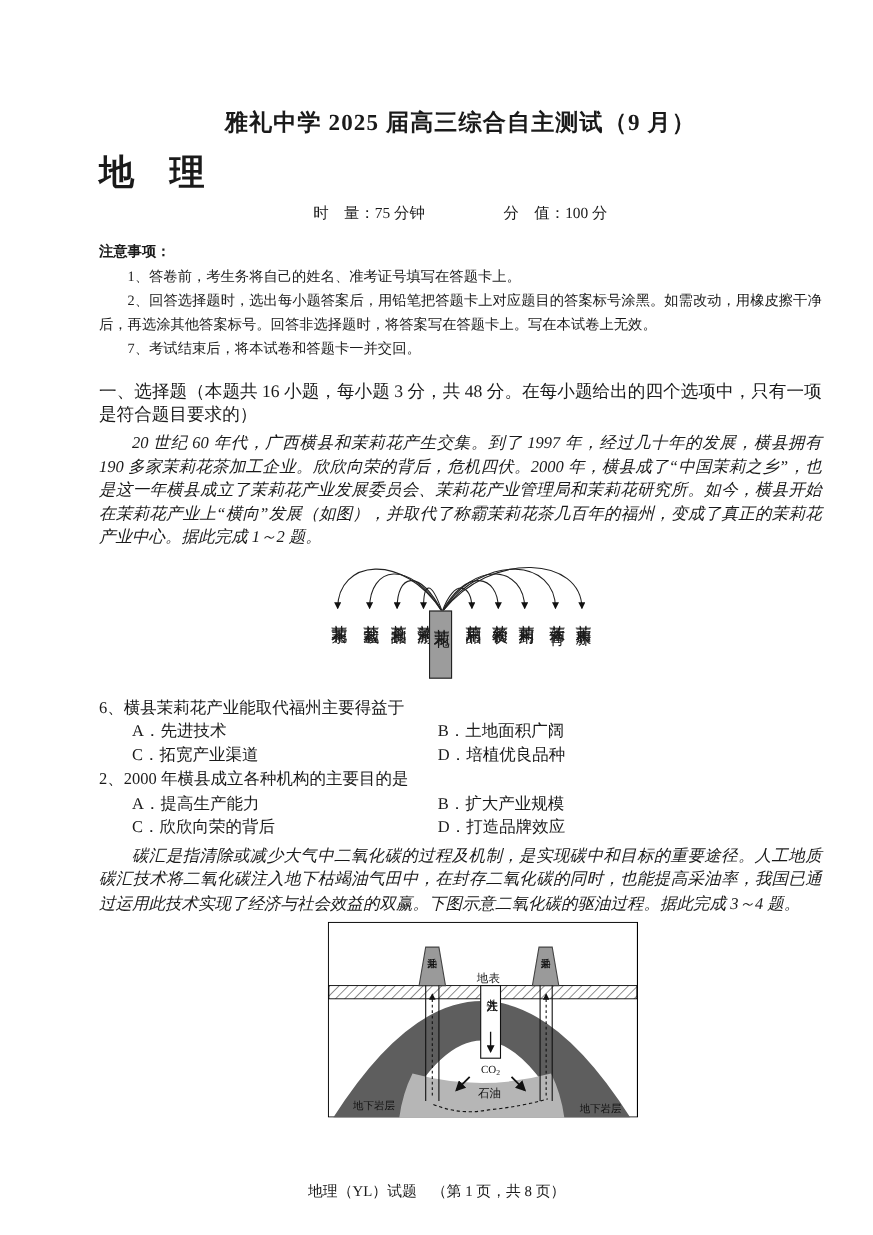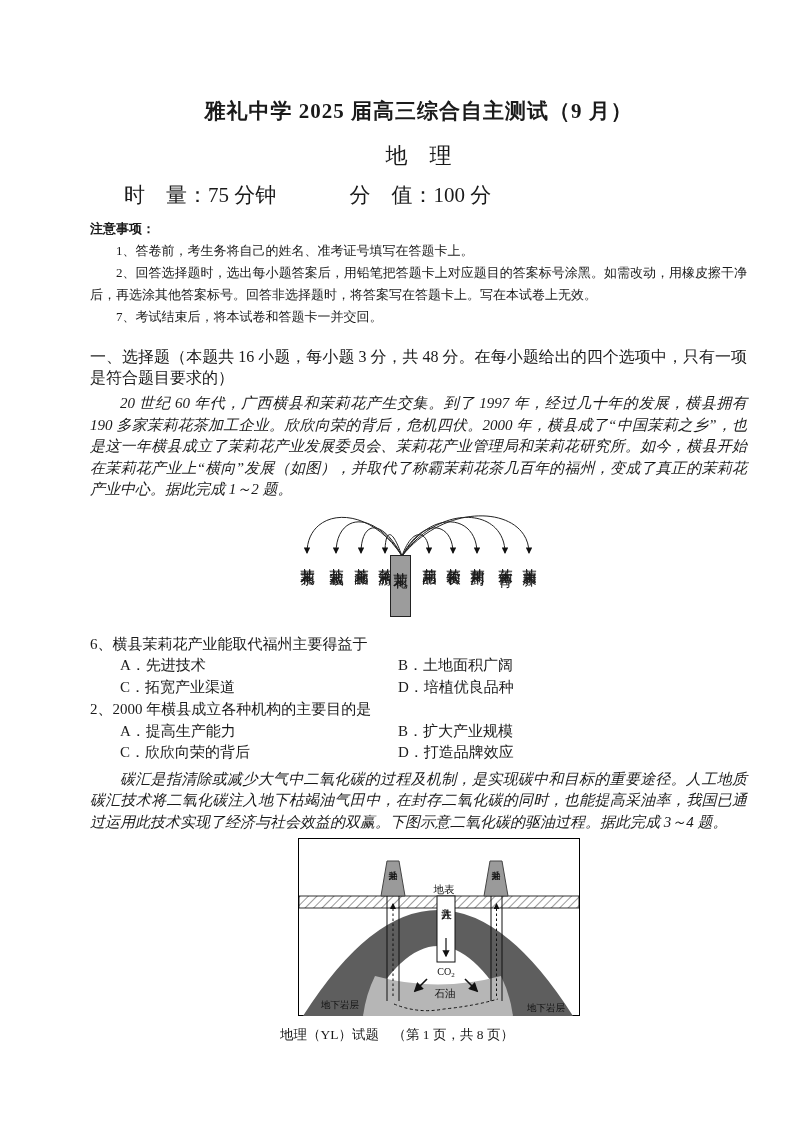--- a/index.html
+++ b/index.html
@@ -2,22 +2,22 @@
 <html><head>
 <meta charset="utf-8">
 <style>
   html,body{margin:0;padding:0;background:#e8e8e8;}
   .page{
     position:relative;width:794px;height:1123px;margin:0 auto;background:#ffffff;
     font-family:"Liberation Serif","DejaVu Serif",serif;color:#1a1a1a;overflow:hidden;
   }
   .content{padding:96px 47px 0 90px;}
   .title{margin:0;font-size:21px;font-weight:bold;text-align:center;letter-spacing:1px;line-height:30px;}
-  .subject{font-size:22px;font-weight:normal;text-align:center;margin-top:10px;line-height:40px;}
-  .meta{text-align:left;font-size:21px;margin-top:8px;line-height:22px;}
+  .subject{font-size:32px;font-weight:bold;text-align:left;margin-top:10px;line-height:40px;}
+  .meta{text-align:center;font-size:14px;margin-top:8px;line-height:22px;}
   .meta span{display:inline-block;margin:0 34px;}
   .notice{margin-top:12px;font-size:13px;}
   .notice-head{font-weight:bold;line-height:22px;}
   p.ind{margin:0;text-indent:2em;line-height:22px;text-align:justify;}
   .section-head{font-weight:normal;margin-top:18px;font-size:16px;line-height:21px;text-align:justify;}
   .passage{font-style:italic;text-indent:2em;line-height:21.5px;margin:5px 0 0;text-align:justify;font-size:15px;}
 
   
   .jasmine{position:relative;width:250px;height:136px;margin:-4px auto 0;}
   .jasmine svg{position:absolute;left:0;top:0;}
@@ -37,21 +37,21 @@
 
   
   .co2{position:relative;width:241px;height:178px;margin:5px auto 0;}
   .co2 svg{position:absolute;left:0;top:0;}
   .co2 svg text{font-family:"Liberation Serif","DejaVu Serif",serif;fill:#111;}
   .vlab{position:absolute;writing-mode:vertical-rl;text-orientation:upright;color:#111;white-space:nowrap;}
   .tower-label-left{left:89px;top:26px;font-size:9px;line-height:12px;}
   .tower-label-right{left:192px;top:26px;font-size:9px;line-height:12px;}
   .inj-label{left:141px;top:62px;font-size:10.5px;line-height:14px;}
 
-  .footer{position:absolute;left:0;right:0;top:1026px;text-align:center;font-size:13.5px;color:#1a1a1a;}
+  .footer{position:absolute;left:0;right:0;top:1074px;text-align:center;font-size:13.5px;color:#1a1a1a;}
 </style>
 </head>
 <body>
 
 <div class="page">
   <div class="content">
 
     <h1 class="title">雅礼中学 2025 届高三综合自主测试（9 月）</h1>
     <div class="subject">地　理</div>
     <div class="meta">

